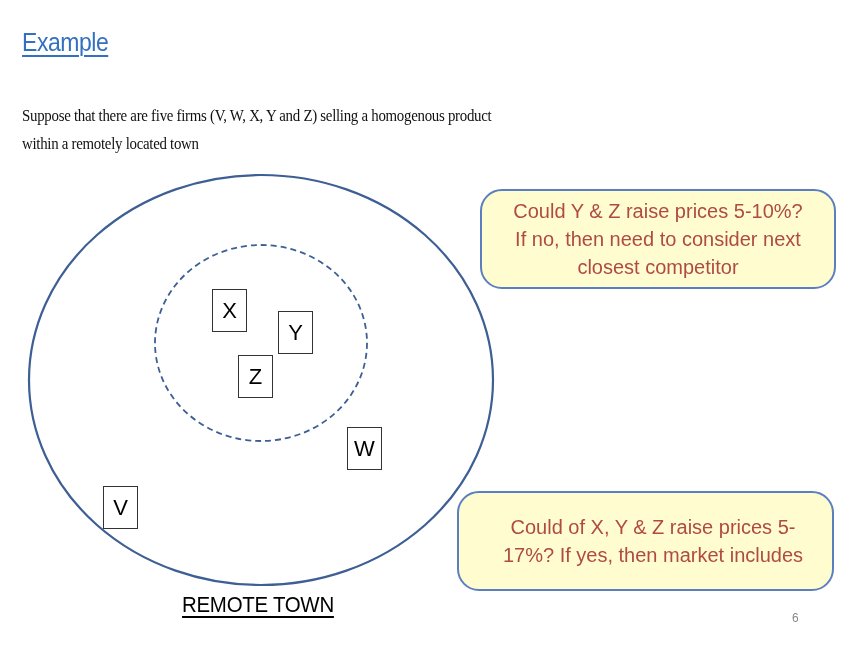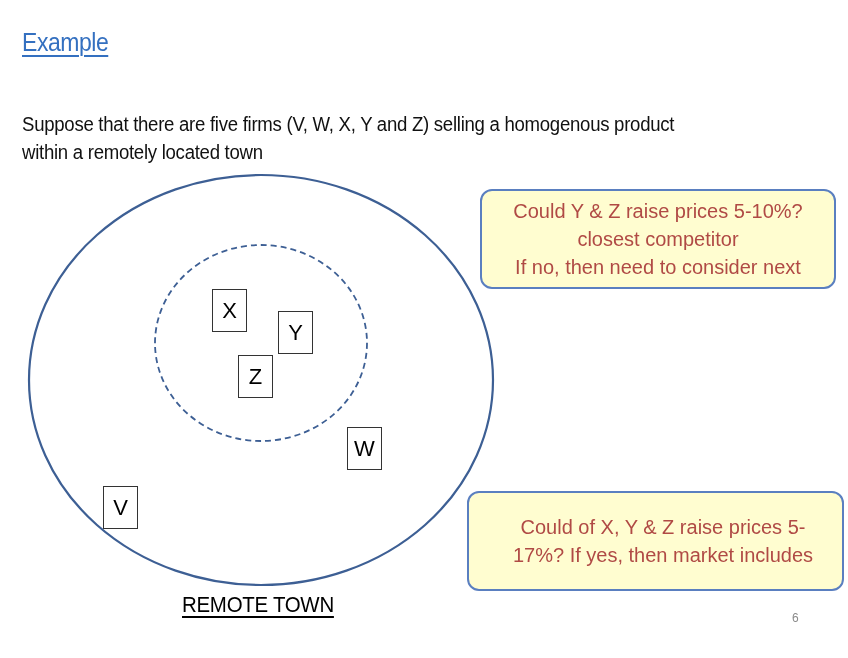--- a/index.html
+++ b/index.html
@@ -26,26 +26,25 @@
       text-underline-offset: 4px;
       letter-spacing: -0.5px;
       transform: scaleX(0.92);
       transform-origin: left top;
     }
     .intro {
       position: absolute;
       left: 22px;
       top: 102px;
       width: 820px;
-      font-family: Liberation Sans, sans-serif;
-      font-size: 20px;
+      font-family: Liberation Serif, serif;
+      font-size: 16px;
       line-height: 28px;
       color: #111111;
       letter-spacing: -0.3px;
-      margin-top: 8px;
     }
     .intro span { display: block; white-space: nowrap; transform: scaleX(0.93); transform-origin: left top; }
     svg.diagram {
       position: absolute;
       left: 0;
       top: 0;
     }
     .firm {
       position: absolute;
       background: #ffffff;
@@ -73,40 +72,40 @@
       letter-spacing: -0.3px;
       transform: scaleX(0.93);
       transform-origin: left top;
       white-space: nowrap;
     }
     .callout {
       position: absolute;
       box-sizing: border-box;
       background: #fffdd0;
       border: 2.5px solid #5a7fc0;
-      border-radius: 12px;
+      border-radius: 22px;
       display: flex;
       flex-direction: column;
       align-items: center;
       justify-content: center;
       text-align: center;
       font-family: "Liberation Sans", sans-serif;
       font-size: 20px;
       line-height: 28px;
       color: #b04a45;
     }
     .callout span { display: block; white-space: nowrap; }
     .callout-top {
       left: 480px;
       top: 189px;
       width: 356px;
       height: 100px;
     }
     .callout-bottom {
-      left: 467px;
+      left: 457px;
       top: 491px;
       width: 377px;
       height: 100px;
       padding-left: 15px;
     }
     .page-number {
       position: absolute;
       left: 792px;
       top: 611px;
       font-family: "Liberation Sans", sans-serif;
@@ -142,22 +141,22 @@
   <span>W</span>
 </div>
 <div class="firm" style="left:103px; top:486px;">
   <span>V</span>
 </div>
 
 <div class="town-label">REMOTE TOWN</div>
 
 <div class="callout callout-top">
   <span>Could Y &amp; Z raise prices 5-10%?</span>
+  <span>If no, then need to consider next</span>
   <span>closest competitor</span>
-  <span>If no, then need to consider next</span>
 </div>
 
 <div class="callout callout-bottom">
   <span>Could of X, Y &amp; Z raise prices 5-</span>
   <span>17%? If yes, then market includes</span>
 </div>
 
 <div class="page-number">6</div>
 
 </body></html>

